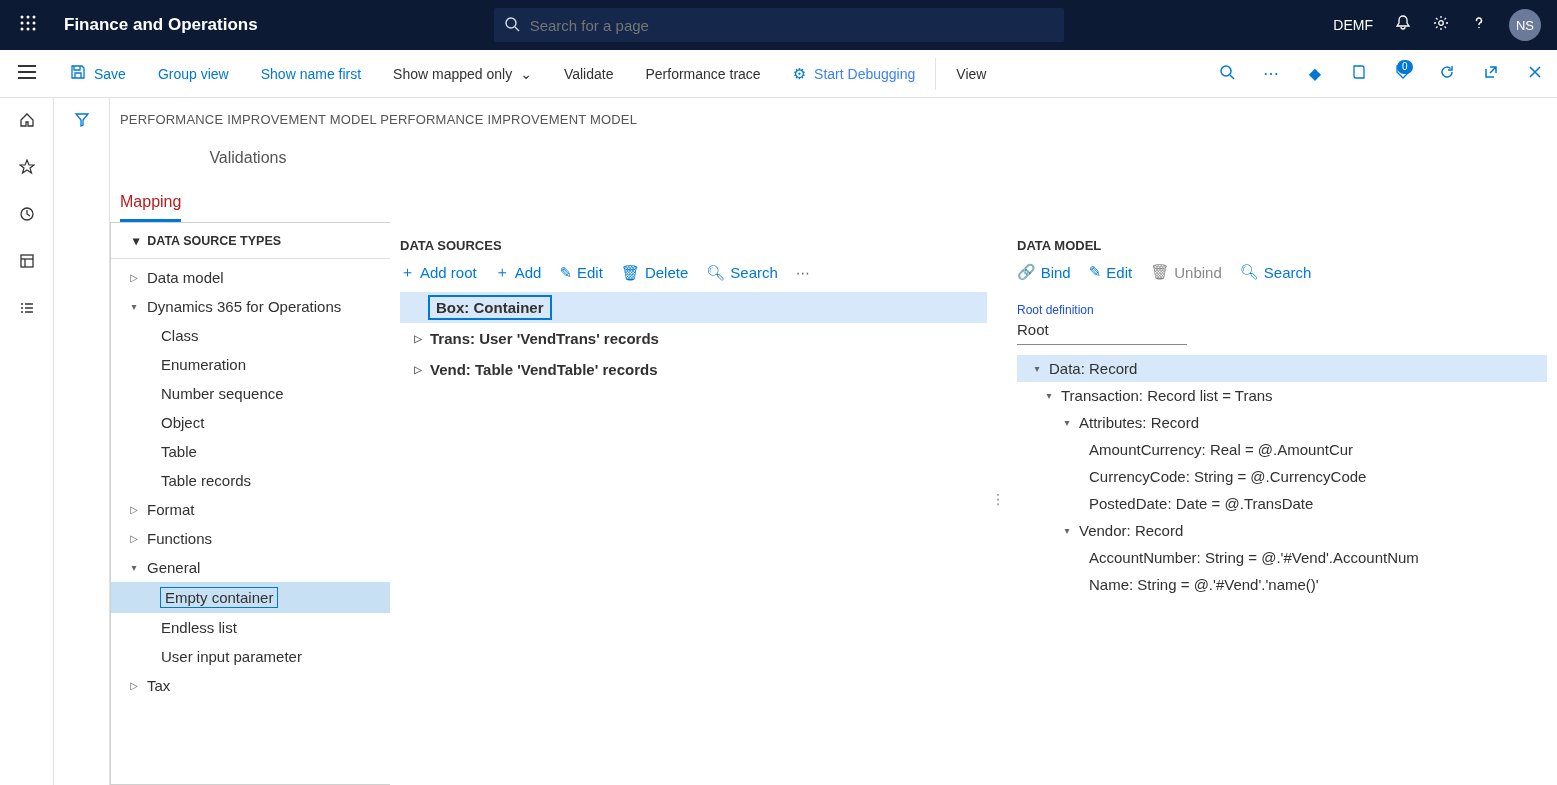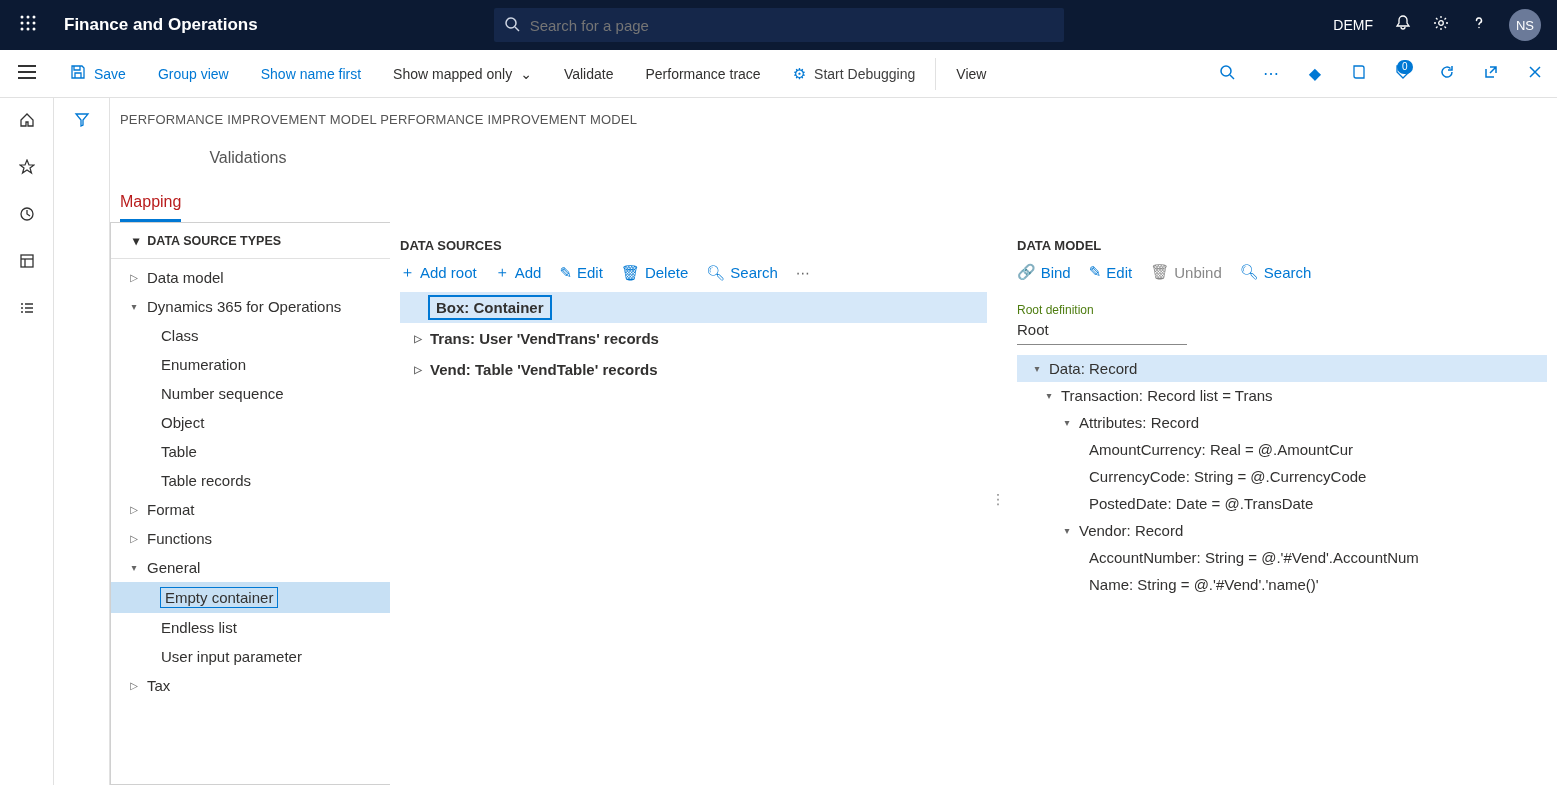--- a/index.html
+++ b/index.html
@@ -71,21 +71,21 @@
   .dots { color: #666; cursor: pointer; }
   
   .dstree { font-size: 15px; font-weight: 600; }
   .dsrow { display: flex; align-items: center; padding: 5px 0 5px 6px; cursor: pointer; }
   .dsrow .car { width: 24px; text-align: center; font-size: 10px; color: #666; }
   .dsrow.selected { background: #d6e8f9; }
   .dsrow.selected .lbl { outline: 2px solid #0078d4; padding: 2px 6px; }
   .dsrow .lbl { padding: 2px 0; }
   .splitter-h { position: absolute; right: -6px; top: 260px; width: 10px; height: 34px; display:flex; align-items:center; justify-content:center; color:#888; }
   
-  .fieldlbl { font-size: 12px; color: #4d7c0f; margin-top: 12px; }
+  .fieldlbl { font-size: 12px; color: #1d4ed8; margin-top: 12px; }
   .fieldval { font-size: 15px; border-bottom: 1px solid #888; padding: 4px 0 6px 0; width: 170px; }
   
   .dmtree { font-size: 15px; margin-top: 10px; }
   .dmrow { display: flex; align-items: center; padding: 5px 0 5px 0; cursor: pointer; }
   .dmrow .car { width: 24px; text-align: center; font-size: 10px; color: #666; }
   .dmrow.l0 { padding-left: 8px; }
   .dmrow.l1 { padding-left: 20px; }
   .dmrow.l2 { padding-left: 38px; }
   .dmrow.l3 { padding-left: 72px; }
   .dmrow.selected { background: #d6e8f9; }
@@ -156,21 +156,21 @@
   <div class="ab-btn">Group view</div>
   <div class="ab-btn">Show name first</div>
   <div class="ab-btn dark">
     <span>Show mapped only</span>
     <span>⌄</span>
   </div>
   <div class="ab-btn dark">Validate</div>
   <div class="ab-btn dark">Performance trace</div>
   <div class="ab-btn">
     <span class="ico" style="color:#0078d4">⚙</span>
-    <span style="color:#404040">Start Debugging</span>
+    <span style="color:#3b82f6">Start Debugging</span>
   </div>
   <div class="ab-divider"></div>
   <div class="ab-btn dark">View</div>
   <div class="ab-spacer"></div>
   <div class="ab-icon">
     <svg class="ic" viewBox="0 0 16 16">
         <circle cx="7" cy="7" r="5" fill="none" stroke="#0078d4" stroke-width="1.5"></circle>
         <line x1="11" y1="11" x2="15" y2="15" stroke="#0078d4" stroke-width="1.5"></line>
       </svg>
   </div>

